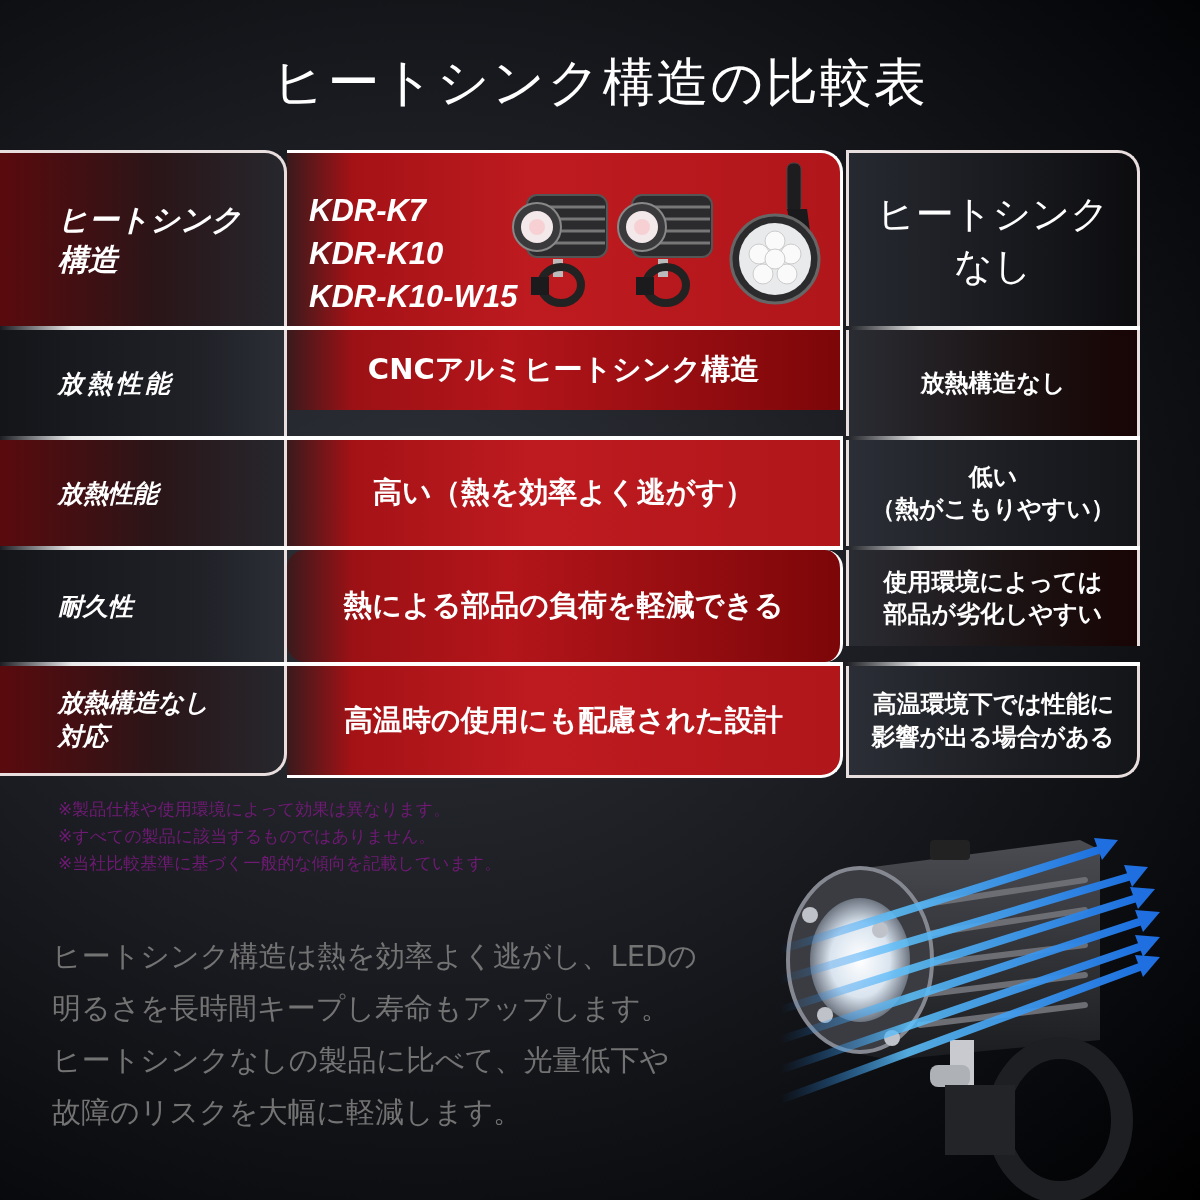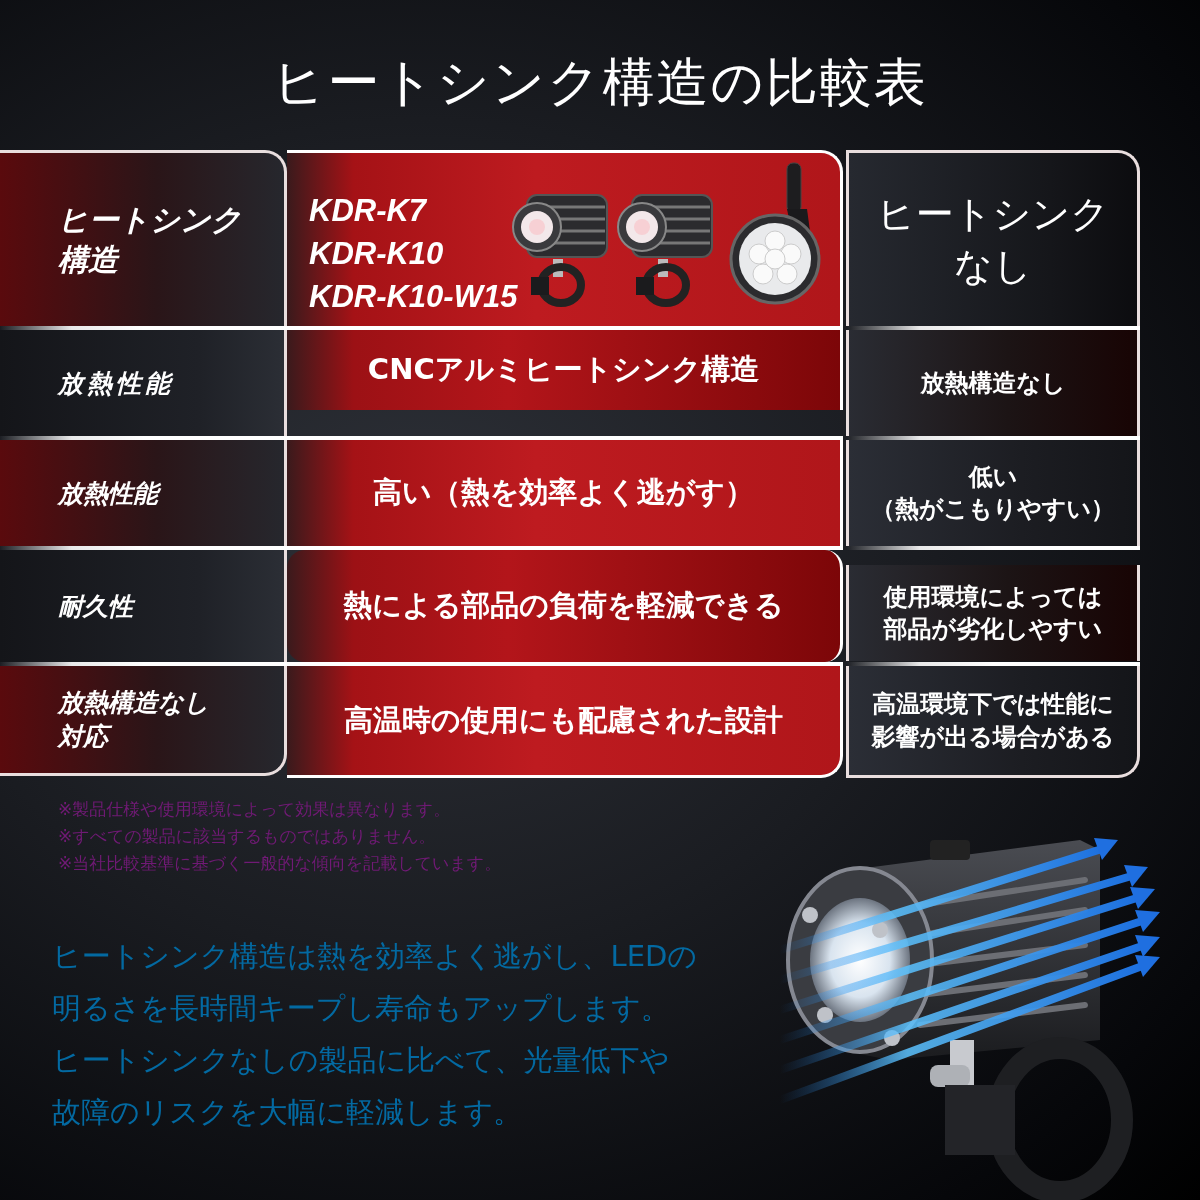--- a/index.html
+++ b/index.html
@@ -50,21 +50,21 @@
   .mid-red2 { background: linear-gradient(90deg, #3a1a1c 0%, #a51216 12%, #be1b20 45%, #b0161a 100%); }
   .right-dark { background: linear-gradient(90deg, #2b2e36 0%, #1c1d22 60%, #141519 100%); }
   .right-red { background: linear-gradient(90deg, #2a2c33 0%, #1c1415 55%, #180404 100%); }
 
   .notes {
     position: absolute; left: 58px; top: 796px;
     font-size: 17px; line-height: 27px; color: #701a75;
   }
   .summary {
     position: absolute; left: 52px; top: 930px;
-    font-size: 29px; line-height: 52px; color: #0369a1; font-weight: 400;
+    font-size: 29px; line-height: 52px; color: #737373; font-weight: 400;
   }
   .model-list {
     position: absolute; left: 22px; top: 36px;
     font-style: italic; font-weight: 700; font-size: 31px; line-height: 43px;
     font-family: "Liberation Sans", sans-serif;
   }
   .product-img { position: absolute; }
 </style>
 </head>
 <body>
@@ -182,28 +182,28 @@
     <div>放熱構造なし</div>
   </div>
   <div class="row-divider" style="top:286px;"></div>
   <div class="cell right-dark" style="top:290px;height:106px;">
     <div>
       <div>低い</div>
       <div>（熱がこもりやすい）</div>
     </div>
   </div>
   <div class="row-divider" style="top:396px;"></div>
-  <div class="cell right-red" style="top:400px;height:96px;margin-top:15px;">
+  <div class="cell right-red" style="top:400px;height:96px;">
     <div>
       <div>使用環境によっては</div>
       <div>部品が劣化しやすい</div>
     </div>
   </div>
   <div class="row-divider" style="top:512px;"></div>
-  <div class="cell right-dark" style="top:516px;height:112px;border-bottom:3px solid #e9dede;border-bottom-right-radius:22px;">
+  <div class="cell right-dark" style="top:516px;height:112px;border-bottom:3px solid #e9dede;border-bottom-right-radius:22px;text-align:right;">
     <div>
       <div>高温環境下では性能に</div>
       <div>影響が出る場合がある</div>
     </div>
   </div>
 </div>
 
 <div class="notes">
   <div>※製品仕様や使用環境によって効果は異なります。</div>
   <div>※すべての製品に該当するものではありません。</div>

